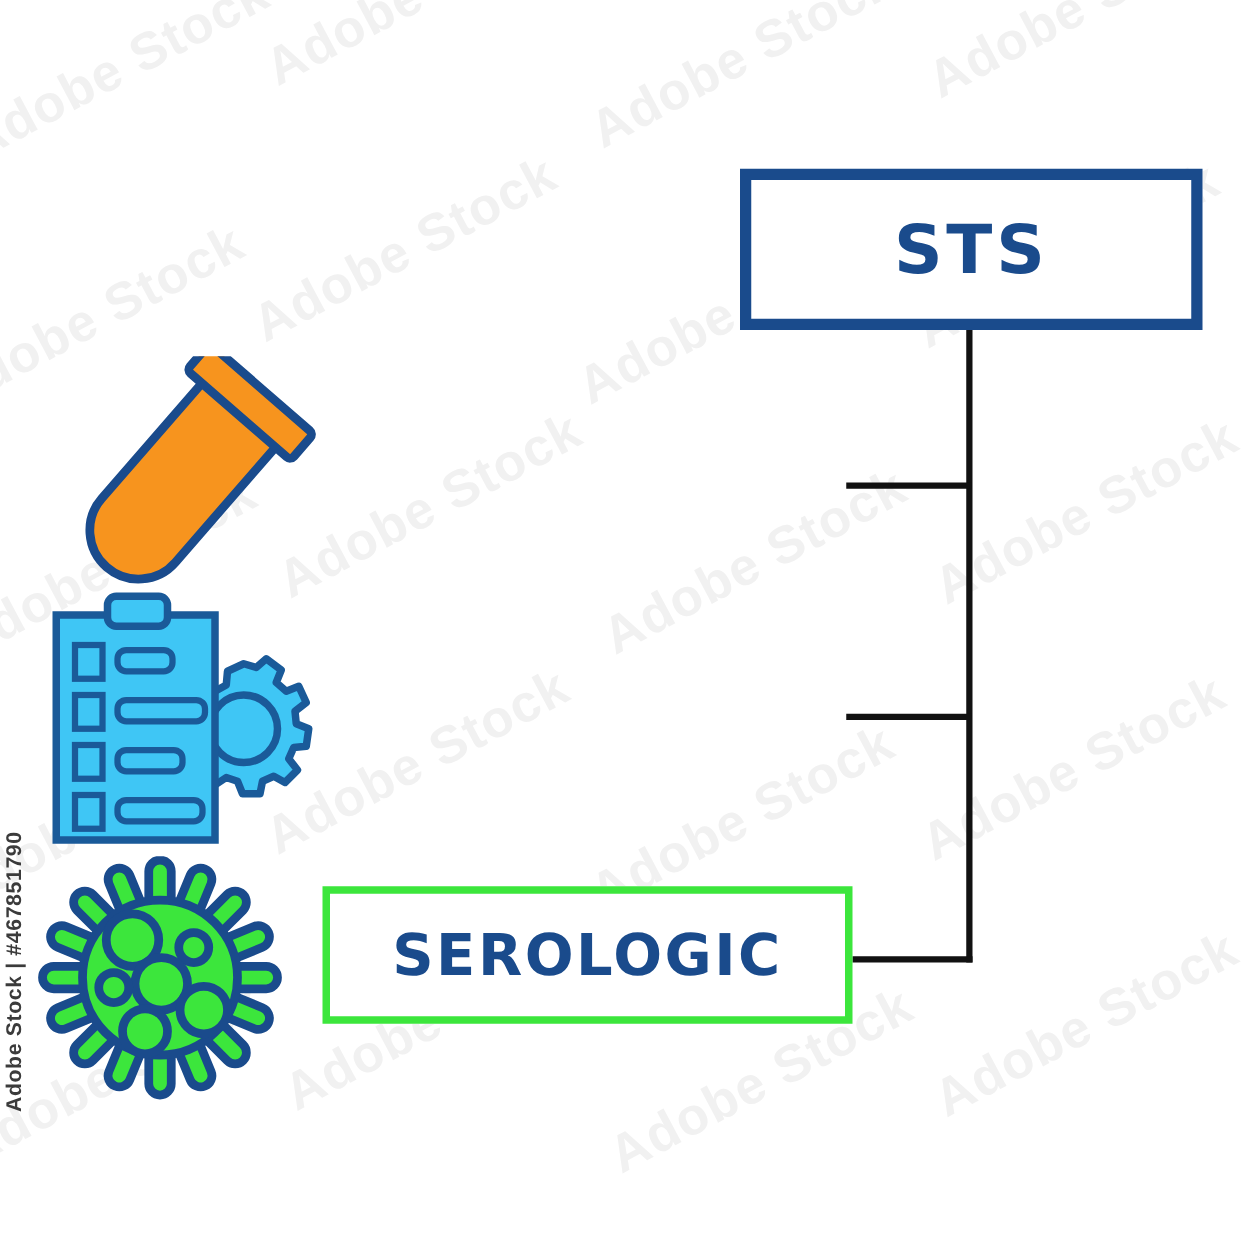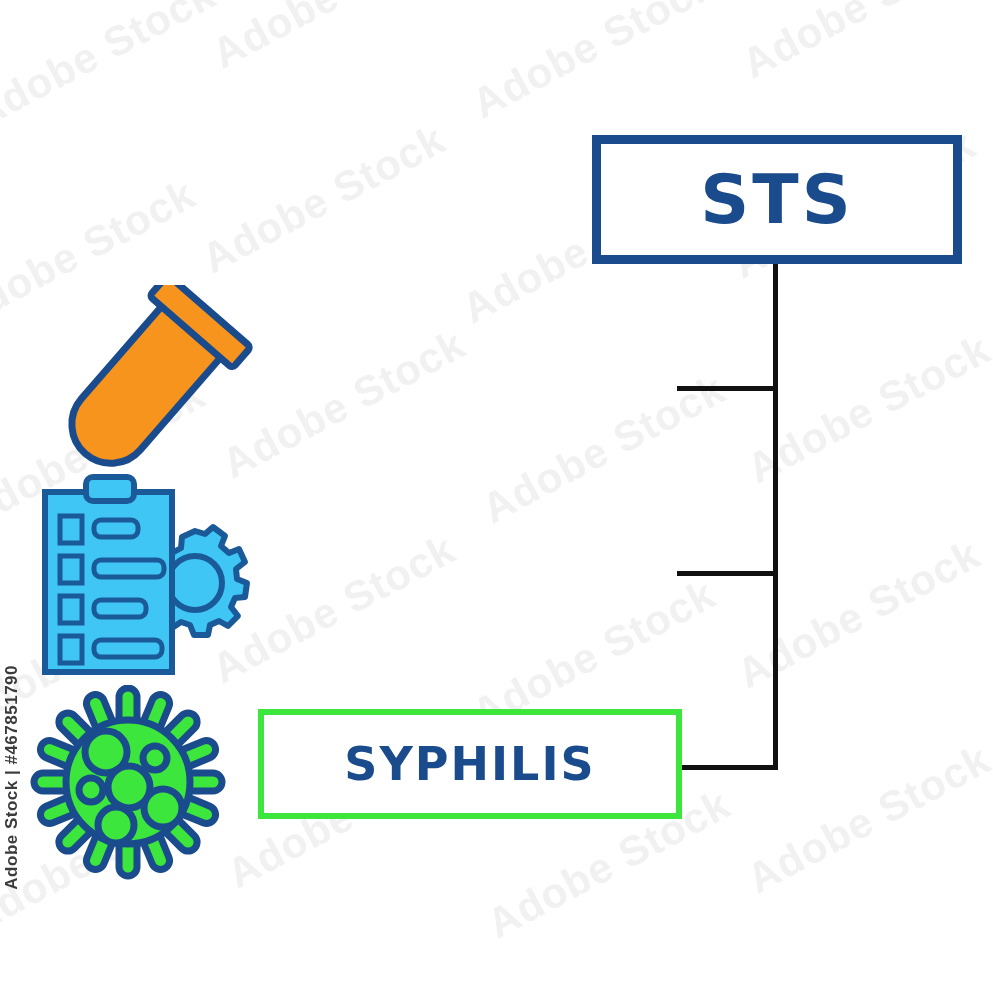--- a/index.html
+++ b/index.html
@@ -72,21 +72,21 @@
   }
 
   #box-sts {
     left: 592px;
     top: 135px;
     width: 370px;
     height: 129px;
     border: 9px solid #1a4b8c;
   }
   #box-sts .box-label {
-    font-size: 68px;
+    font-size: 54px;
     letter-spacing: 3px;
   }
 
   #box-serologic {
     left: 258px;
     top: 339px;
     width: 424px;
     height: 110px;
     border: 6px solid #f4701b;
   }
@@ -183,21 +183,21 @@
   <div class="conn" id="conn-branch-2"></div>
   <div class="conn" id="conn-branch-3"></div>
 
   <div class="box" id="box-sts">
     <div class="box-label">STS</div>
   </div>
 
 
 
   <div class="box" id="box-syphilis">
-    <div class="box-label">SYPHILIS</div>
+    <div class="box-label">SEROLOGIC</div>
   </div>
 
   <div class="icon-wrap" id="icon-test-tube">
     <svg viewBox="0 0 215 200" width="215" height="200">
       <g transform="rotate(41 107 100)">
 
         <path d="M68 24 h78 v128 a39 39 0 0 1 -39 39 a39 39 0 0 1 -39 -39 z" fill="#f7941e" stroke="#1a4b8c" stroke-width="7" stroke-linejoin="round"></path>
 
         <rect x="52" y="2" width="110" height="28" rx="4" fill="#f7941e" stroke="#1a4b8c" stroke-width="7" stroke-linejoin="round"></rect>
       </g>

